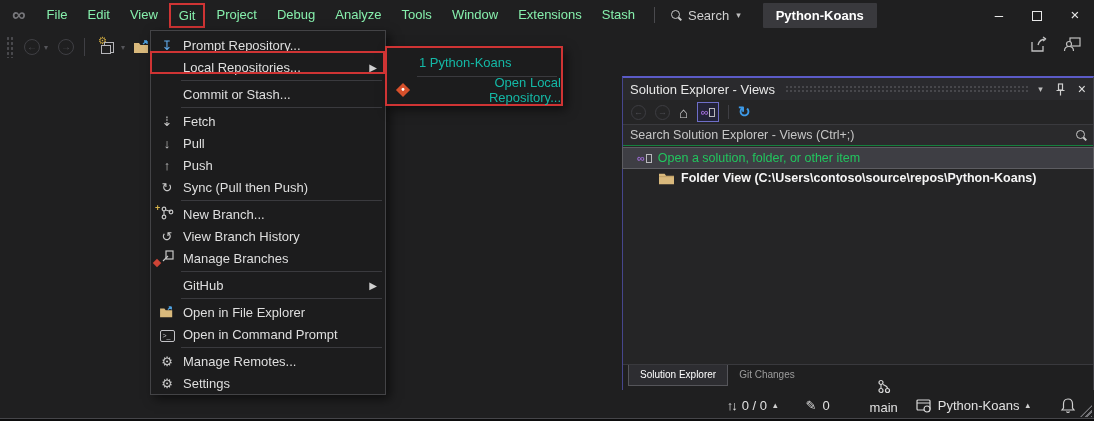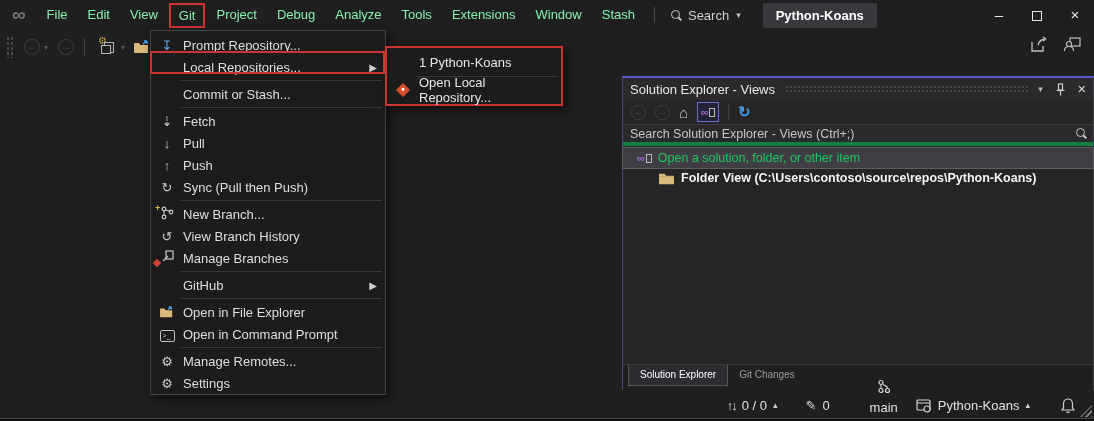--- a/index.html
+++ b/index.html
@@ -65,21 +65,21 @@
     font-size:7px; line-height:10px; color:#c2c2c6; text-align:left; padding-left:2px; }
 
   
   .ann-local { position:absolute; left:150px; top:51px; width:235px; height:23px;
     border:2px solid #cf3434; z-index:8; pointer-events:none;}
 
   
   .git-submenu { position:absolute; left:385px; top:46px; width:178px; height:60px;
     background:#1c1c1d; border:2px solid #cf3434; box-shadow:4px 4px 10px rgba(0,0,0,.5);
     z-index:7; display:flex; flex-direction:column; justify-content:center;}
-  .sm-row { height:25px; display:flex; align-items:center; color:#e5e5e5; }
+  .sm-row { height:25px; display:flex; align-items:center; color:#14b8a6;text-align:right; }
   .sm-icon { width:32px; flex:none; text-align:center; position:relative; }
   .repo-dia { display:inline-block; width:10px; height:10px; background:#d7502b; transform:rotate(45deg); position:relative;}
   .repo-dia::after { content:""; position:absolute; left:3.4px; top:3.4px; width:3px; height:3px;
     border-radius:50%; background:#ffffff; }
   .sm-sep { border-top:1px solid #3a3a3e; margin:1px 4px 1px 30px; }
 
   
   .panel { position:absolute; left:622px; top:76px; width:472px; height:314px;
     background:#252526; border-top:2px solid #5b5bc7; border-left:1px solid #46468c;
     border-right:1px solid #3f3f44; }
@@ -93,21 +93,21 @@
     border-bottom:1px solid #3a3a3e; }
   .pt-circ { width:15px; height:15px; border:1.2px solid #3d3d42; border-radius:50%;
     color:#4c4c52; font-size:9px; line-height:13px; text-align:center; }
   .home-ic { color:#d0d0d0; font-size:15px; }
   .switchview { width:22px; height:20px; border:1px solid #6e6ec8; background:#232338;
     display:flex; align-items:center; justify-content:center; gap:1px; }
   .vsmini { color:#9b6bd3; font-weight:bold; font-size:11px; }
   .docmini { width:6px; height:9px; border:1px solid #b9b9bd; }
   .ptb-sep { width:1px; height:14px; background:#3f3f44; }
   .refresh-ic { color:#3d9be9; font-size:15px; font-weight:bold; }
-  .search-row { height:21px; background:#2a2a2c; border-bottom:4px solid #15803d;
+  .search-row { height:21px; background:#2a2a2c; border-bottom:1px solid #15803d;
     display:flex; align-items:center; padding:0 7px; }
   .search-ph { flex:1; color:#c6c6c6; font-size:12.5px; }
   .tree { height:218px; background:#252526; padding-top:2px;}
   .tree-row { height:20px; display:flex; align-items:center; font-size:12.5px; }
   .tree-row.selected { background:#3e3e44; outline:1px solid #5d5d62; }
   .tr-ic { margin:0 6px 0 14px; display:flex; align-items:center; gap:1px;}
   .tree-row .lbl { color:#22c55e; }
   .tree-row.bold .lbl { font-weight:bold; color:#f5f5f5; }
   .indent2 { padding-left:36px; }
   .folder-svg { width:15px; height:13px; margin-right:7px; }
@@ -140,22 +140,22 @@
 <div class="titlebar">
   <span class="vs-logo">∞</span>
   <span class="menu-item">File</span>
   <span class="menu-item">Edit</span>
   <span class="menu-item">View</span>
   <span class="menu-item annotated">Git</span>
   <span class="menu-item">Project</span>
   <span class="menu-item">Debug</span>
   <span class="menu-item">Analyze</span>
   <span class="menu-item">Tools</span>
+  <span class="menu-item">Window</span>
   <span class="menu-item">Extensions</span>
-  <span class="menu-item">Window</span>
   <span class="menu-item">Stash</span>
   <span class="tb-sep"></span>
   <span class="search-group">
     <span class="mag"></span>
     <span>Search</span>
     <span class="caret">▾</span>
   </span>
   <span class="sol-badge">Python-Koans</span>
   <span class="title-spacer"></span>
   <span class="win-btn">–</span>

